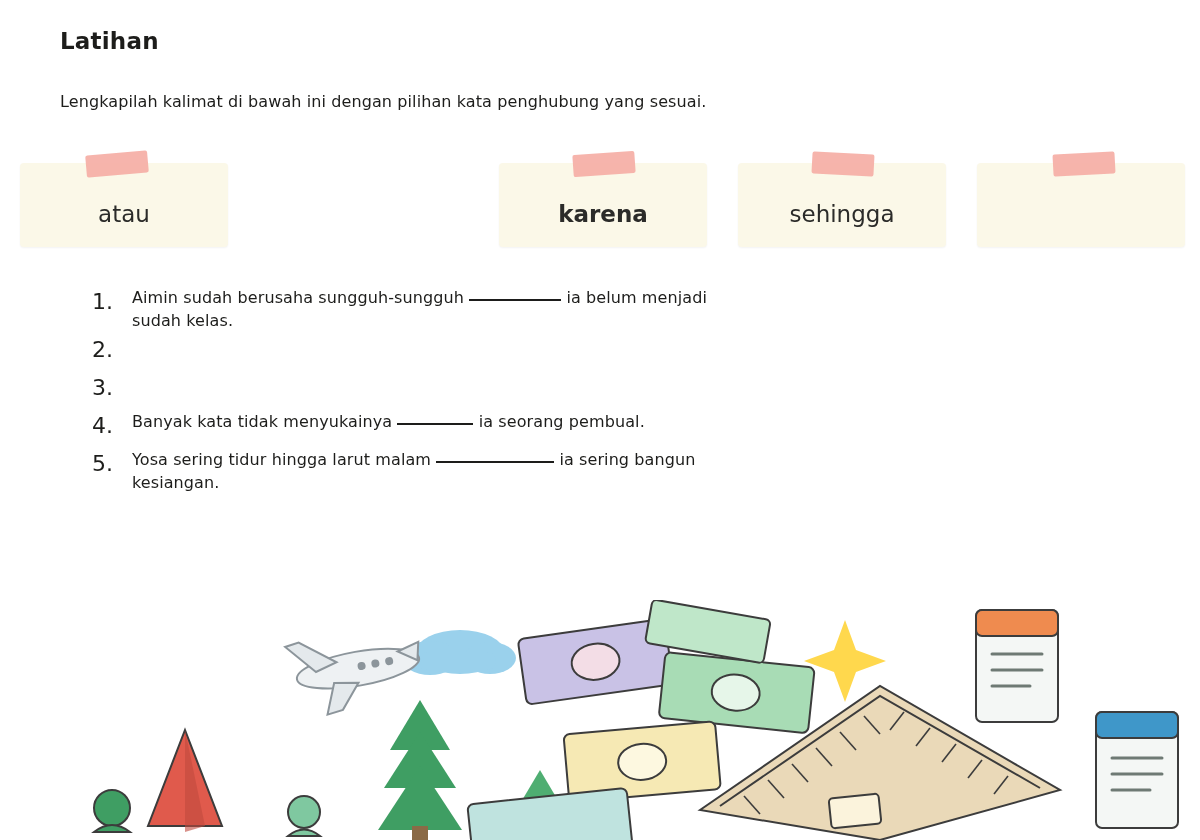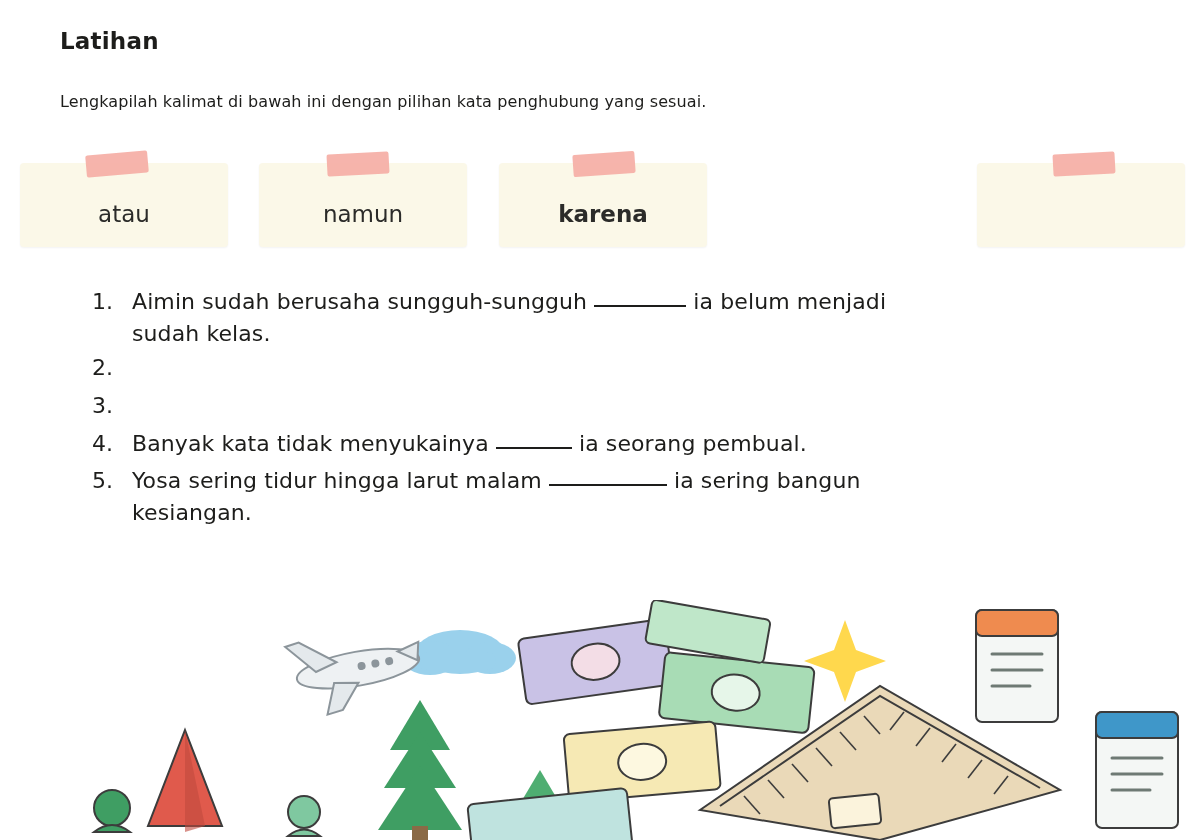--- a/index.html
+++ b/index.html
@@ -104,21 +104,21 @@
     align-items: flex-start;
     margin-bottom: 6px;
   }
   .q-num {
     width: 40px;
     flex: 0 0 40px;
     font-size: 22px;
     line-height: 1.45;
   }
   .q-text {
-    font-size: 22px;
+    font-size: 16px;
     line-height: 1.45;
     letter-spacing: 0.1px;
   }
   .q-row.tall { margin-bottom: 2px; }
   .blank {
     display: inline-block;
     border-bottom: 2px solid #1d1d1b;
     vertical-align: 2px;
   }
   .b-sm  { width: 58px; }
@@ -146,30 +146,30 @@
 
   <div class="instruction">Lengkapilah kalimat di bawah ini dengan pilihan kata penghubung yang sesuai.</div>
 
   <div class="card-strip">
 
     <div class="word-card c0">
       <div class="tape"></div>
       <div class="word">atau</div>
     </div>
 
-    <div class="word-card c1">
-      <div class="tape"></div>
-      <div class="word">namun</div>
-    </div>
 
     <div class="word-card c2">
       <div class="tape"></div>
       <div class="word">karena</div>
     </div>
 
+    <div class="word-card c3">
+      <div class="tape"></div>
+      <div class="word">sehingga</div>
+    </div>
 
     <div class="word-card c4">
       <div class="tape"></div>
     </div>
 
   </div>
 
   <div class="questions">
 
     <div class="q-row tall">

